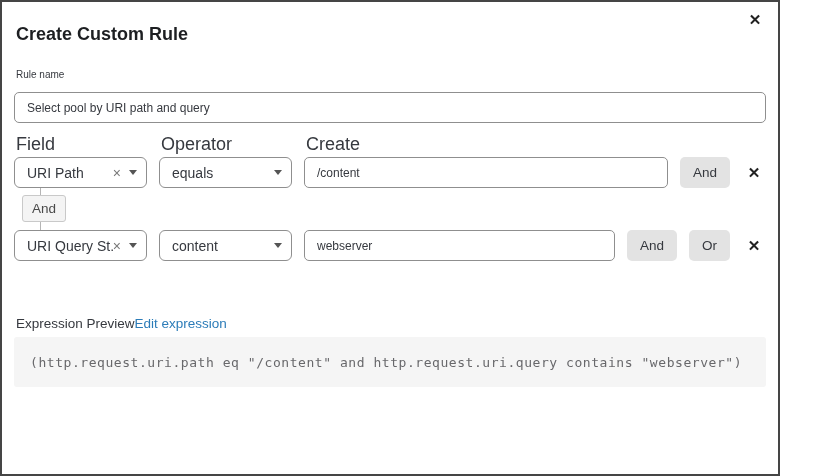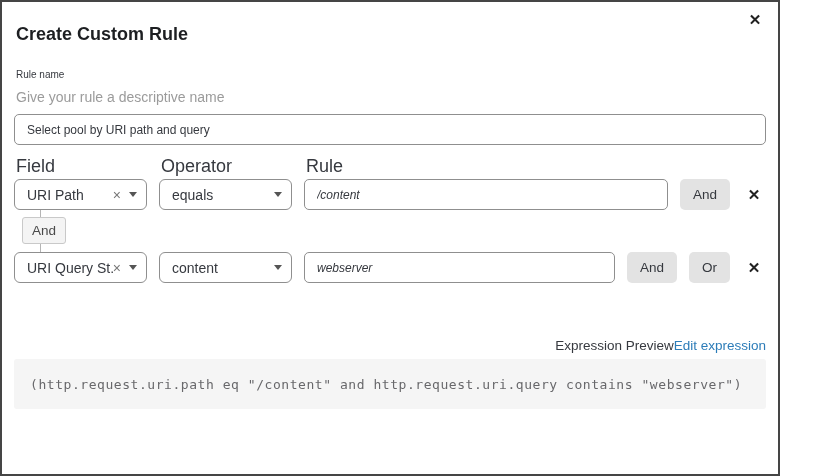--- a/index.html
+++ b/index.html
@@ -119,21 +119,21 @@
     margin-right: 8px;
     line-height: 14px;
     cursor: pointer;
   }
   .caret {
     width: 0; height: 0;
     border-left: 4.5px solid transparent;
     border-right: 4.5px solid transparent;
     border-top: 5.5px solid #555;
   }
-  .value-input { flex: 1; font-style: italic; }
+  .value-input { flex: 1; }
 
   .logic-btn {
     height: 31px;
     border: none;
     border-radius: 5px;
     background: #e3e3e3;
     color: #36393f;
     font-size: 13.5px;
     font-family: "Liberation Sans", sans-serif;
     padding: 0 13px;
@@ -167,21 +167,21 @@
     background: #f4f4f4;
     color: #4a4a4a;
     font-size: 13.5px;
     line-height: 25px;
     padding: 0 9px;
     margin-left: 4px;
   }
 
   .preview-head {
     display: flex;
-    justify-content: flex-end;
+    justify-content: flex-start;
     align-items: baseline;
     margin-top: 55px;
   }
   .preview-label {
     font-size: 13.5px;
     color: #36393f;
     margin-left: 2px;
   }
   .edit-link {
     font-size: 13.5px;
@@ -210,28 +210,27 @@
 </style>
 </head>
 <body>
 
 <div class="dialog">
 
   <div class="dialog-title">Create Custom Rule</div>
   <button class="dialog-close">✕</button>
 
   <div class="field-label rule-name-label">Rule name</div>
-  <div class="helper-text">Give your rule a descriptive name</div>
   <input class="text-input rule-name-input" type="text" value="Select pool by URI path and query" style="">
 
 
   <div class="col-labels">
     <div class="col">Field</div>
     <div class="col">Operator</div>
-    <div class="col">Rule</div>
+    <div class="col">Create</div>
   </div>
 
   <div class="rule-row">
     <div class="select-box">
       <span class="select-text">URI Path</span>
       <span class="select-clear">×</span>
       <span class="caret"></span>
     </div>
     <div class="select-box">
       <span class="select-text">equals</span>

